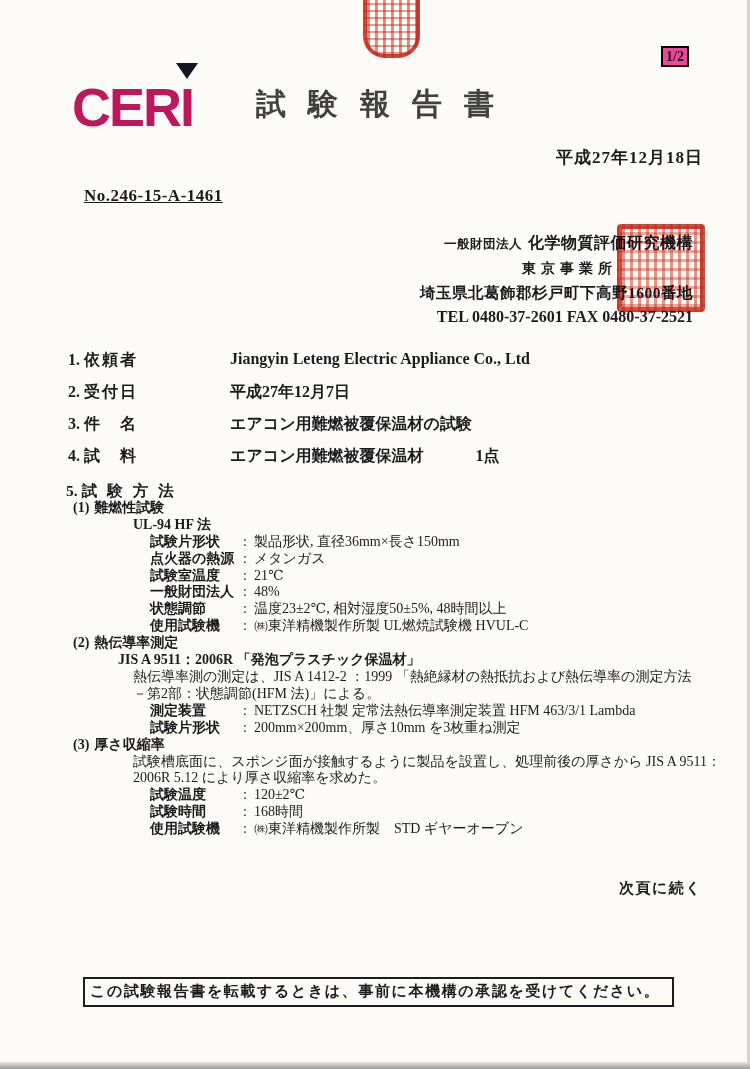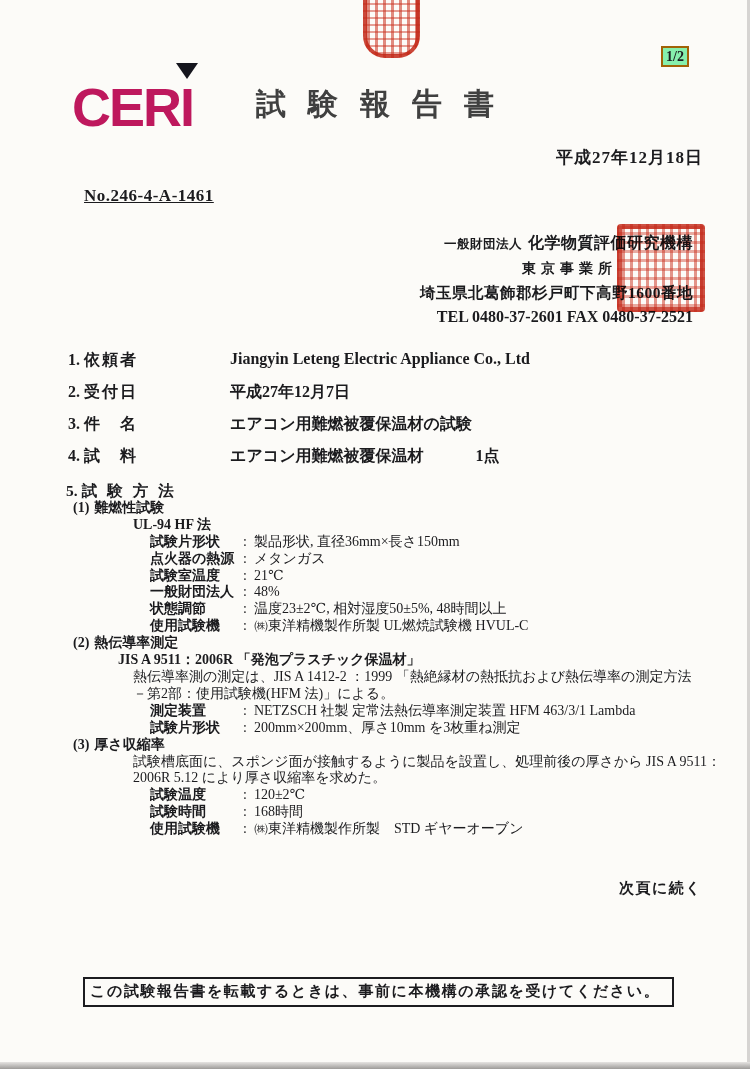--- a/index.html
+++ b/index.html
@@ -18,22 +18,22 @@
     position:absolute;right:-5px;top:-17px;width:0;height:0;
     border-left:11px solid transparent;border-right:11px solid transparent;
     border-top:16px solid #15151d;
   }
   .doc-title{
     position:absolute;left:256px;top:84px;white-space:nowrap;
     font-size:30px;font-weight:bold;letter-spacing:22px;color:#404040;
   }
   .page-num{
     position:absolute;left:661px;top:46px;
-    border:2px solid #a16207;padding:0 3px;line-height:17px;
-    font-size:14px;font-weight:bold;background:#86efac;
+    border:2px solid #000000;padding:0 3px;line-height:17px;
+    font-size:14px;font-weight:bold;background:#ec4899;
   }
   
   .seal-top{
     position:absolute;left:363px;top:-14px;width:49px;height:64px;
     border:4px solid rgba(198,40,24,.85);border-radius:10px 10px 22px 22px;
     background:
       repeating-linear-gradient(90deg, rgba(205,48,30,.55) 0 3px, transparent 3px 8px),
       repeating-linear-gradient(0deg, rgba(205,48,30,.45) 0 2px, transparent 2px 7px);
     mix-blend-mode:multiply;
   }
@@ -99,21 +99,21 @@
   <div class="logo">
     <span>CERI</span>
     <span class="logo-tri"></span>
   </div>
 
   <div class="page-num">1/2</div>
 
   <div class="doc-title">試験報告書</div>
 
   <div class="date-line">平成27年12月18日</div>
-  <div class="report-no">No.246-4-A-1461</div>
+  <div class="report-no">No.246-15-A-1461</div>
 
   <div class="issuer">
     <div class="issuer-line1">
       <span class="issuer-prefix">一般財団法人</span><span>化学物質評価研究機構</span>
     </div>
     <div class="issuer-office">東京事業所</div>
     <div class="issuer-address">埼玉県北葛飾郡杉戸町下高野1600番地</div>
     <div class="issuer-tel">TEL 0480-37-2601 FAX 0480-37-2521</div>
   </div>
 
@@ -164,21 +164,21 @@
     </div>
     <div class="m-prow">
       <span class="m-plabel">使用試験機</span><span class="m-pcolon">:</span><span>㈱東洋精機製作所製 UL燃焼試験機 HVUL-C</span>
     </div>
 
     <div class="m-sub">
       <span>(2)</span><span class="m-sub-title">熱伝導率測定</span>
     </div>
     <div class="m-std2">JIS A 9511：2006R 「発泡プラスチック保温材」</div>
     <div class="m-desc">熱伝導率測の測定は、JIS A 1412-2 ：1999 「熱絶縁材の熱抵抗および熱伝導率の測定方法</div>
-    <div class="m-desc">－第2部：使用試験機(HFM 法)」による。</div>
+    <div class="m-desc">－第2部：状態調節(HFM 法)」による。</div>
     <div class="m-prow">
       <span class="m-plabel">測定装置</span><span class="m-pcolon">:</span><span>NETZSCH 社製 定常法熱伝導率測定装置 HFM 463/3/1 Lambda</span>
     </div>
     <div class="m-prow">
       <span class="m-plabel">試験片形状</span><span class="m-pcolon">:</span><span>200mm×200mm、厚さ10mm を3枚重ね測定</span>
     </div>
 
     <div class="m-sub">
       <span>(3)</span><span class="m-sub-title">厚さ収縮率</span>
     </div>

